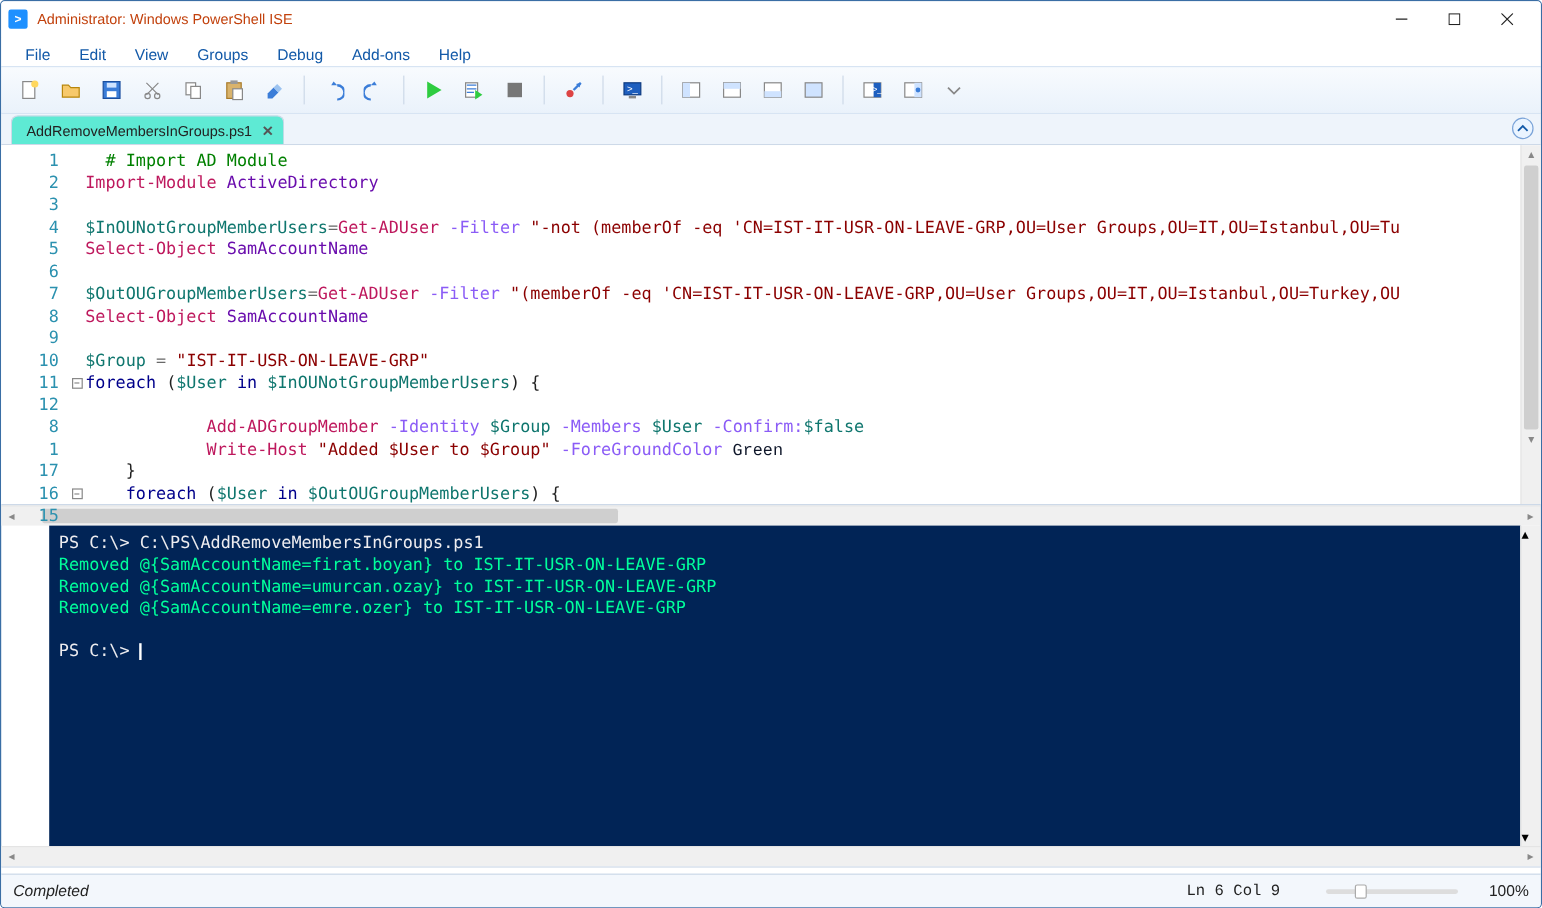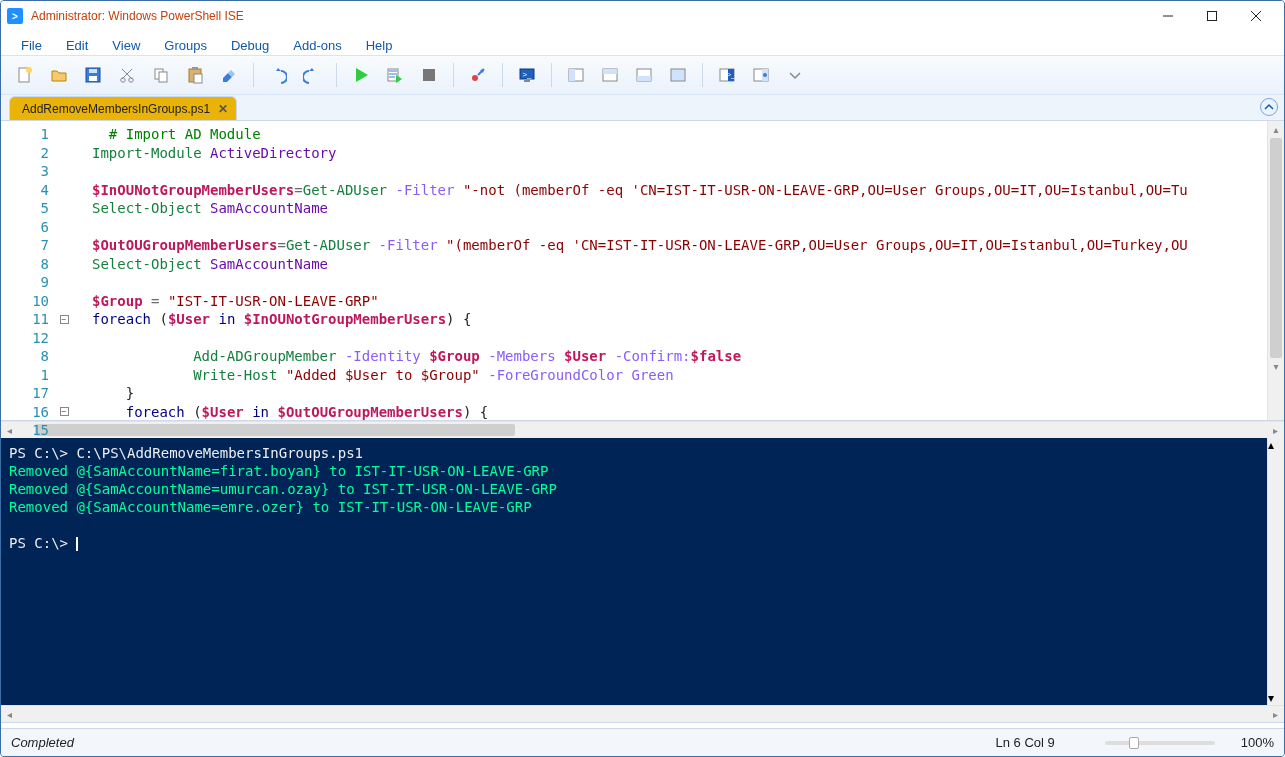--- a/index.html
+++ b/index.html
@@ -73,21 +73,21 @@
   .tabstrip {
     height: 26px;
     background: #eef4fb;
     border-bottom: 1px solid #cdd9e8;
     display:flex; align-items:flex-end;
     padding: 0 8px;
     position: relative;
   }
   .tab {
     height: 24px;
-    background:#eab308;
+    background:#5eead4;
     border:1px solid #cdd9e8;
     border-bottom:none;
     border-radius: 6px 6px 0 0;
     display:flex; align-items:center;
     padding: 0 8px 0 12px;
     font-size:12px;
     color:#222;
     gap:8px;
   }
   .tab .close-x { font-size:12px; color:#555; cursor:pointer; font-weight:bold;}
@@ -130,47 +130,47 @@
   .code {
     flex:1;
     font-family: Consolas, "Lucida Console", monospace;
     font-size: 14px;
     line-height: 18.5px;
     padding: 4px 0 4px 0;
     white-space: pre;
     overflow:hidden;
     color:#222;
   }
-  .code .row { height:18.5px;margin-left:21px; }
+  .code .row { height:18.5px; }
   .c-comment { color:#008000; }
-  .c-cmdlet  { color:#15803d;text-align:center; }
+  .c-cmdlet  { color:#be185d;text-align:center; }
   .c-type    { color:#6a0dad; }
   .c-op      { color:#696969; }
   .c-param   { color:#8b5cf6; }
   .c-string  { color:#8b0000; }
-  .c-var     { color:#be185d;font-weight:bold; }
+  .c-var     { color:#0f766e; }
   .c-kw      { color:#00008b; }
-  .c-bare    { color:#8b5cf6; }
+  .c-bare    { color:#0f172a;font-family:Liberation Mono, monospace; }
   .vscroll {
     width:17px; background:#f0f0f0; border-left:1px solid #e4e4e4;
   }
   .hscroll {
     height:17px; background:#f0f0f0; border-top:1px solid #e4e4e4;
     display:flex; align-items:center;
   }
   .hscroll .thumb {
     height:12px; background:#cfcfcf; border-radius:2px; margin:0 17px;
     width: 480px;
   }
   .hscroll .arrow { width:17px; text-align:center; color:#888; font-size:10px;}
   .vscroll-inner { display:flex; flex-direction:column; height:100%;}
   .vscroll .arrow{ height:17px; text-align:center; color:#888; font-size:10px; line-height:17px;}
   .vscroll .thumb{ width:12px; background:#cfcfcf; border-radius:2px; margin:0 auto; flex:1; max-height:220px;}
   
-  .console-container { display:flex; flex:1; min-height:0; }
+  .console-container { display:flex; flex:1; min-height:0;margin-left:40px; }
   .console {
     flex:1;
     background:#012456;
     color:#eeedf0;
     font-family: "Lucida Console", Consolas, monospace;
     font-size: 14px;
     line-height: 18px;
     padding: 6px 8px;
     white-space: pre;
     overflow:hidden;
@@ -193,21 +193,21 @@
     border-top: 1px solid #cdd9e8;
     display:flex;
     align-items:center;
     padding: 0 10px;
     font-size:13px;
     color:#222;
     gap: 14px;
   }
   .statusbar .left-status { flex:0 0 auto;font-style:italic; }
   .statusbar .spacer { flex:1; }
-  .statusbar .lncol { margin-right: 36px; }
+  .statusbar .lncol { margin-right: 24px; font-family: Liberation Mono, monospace; }
   .zoom-slider {
     width:110px; height:4px; background:#ddd; border-radius:2px; position:relative;
   }
   .zoom-slider .knob {
     position:absolute; top:-4px; left:24px; width:10px; height:12px;
     background:#fff; border:1px solid #aaa; border-radius:2px;
   }
   .zoom-text { margin-left:12px; }
 </style>
 </head>

